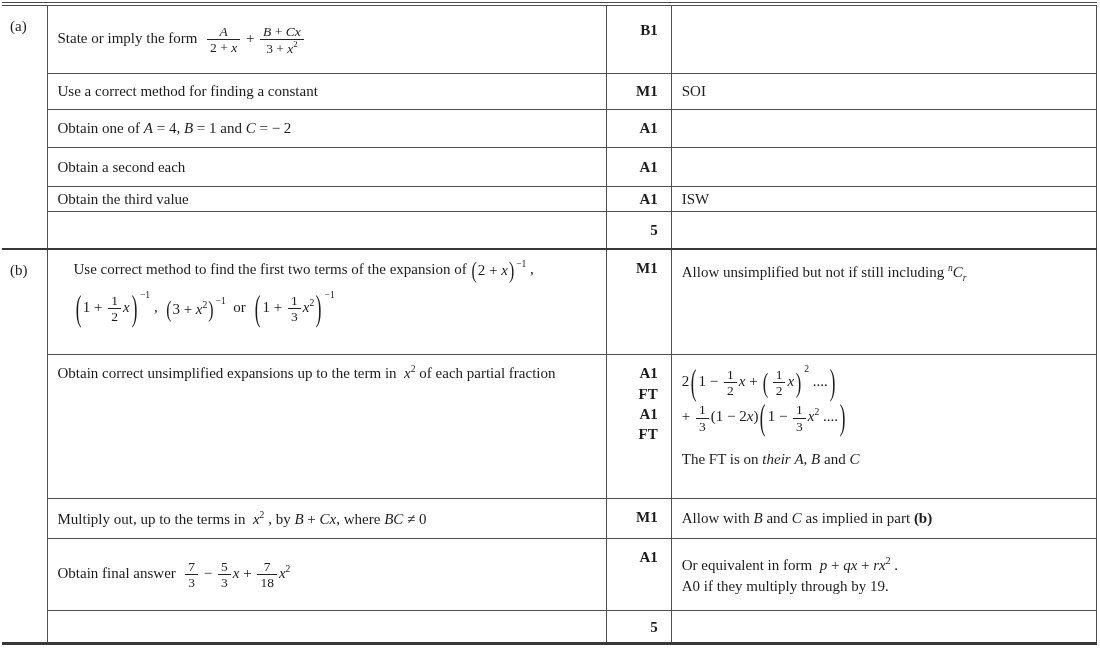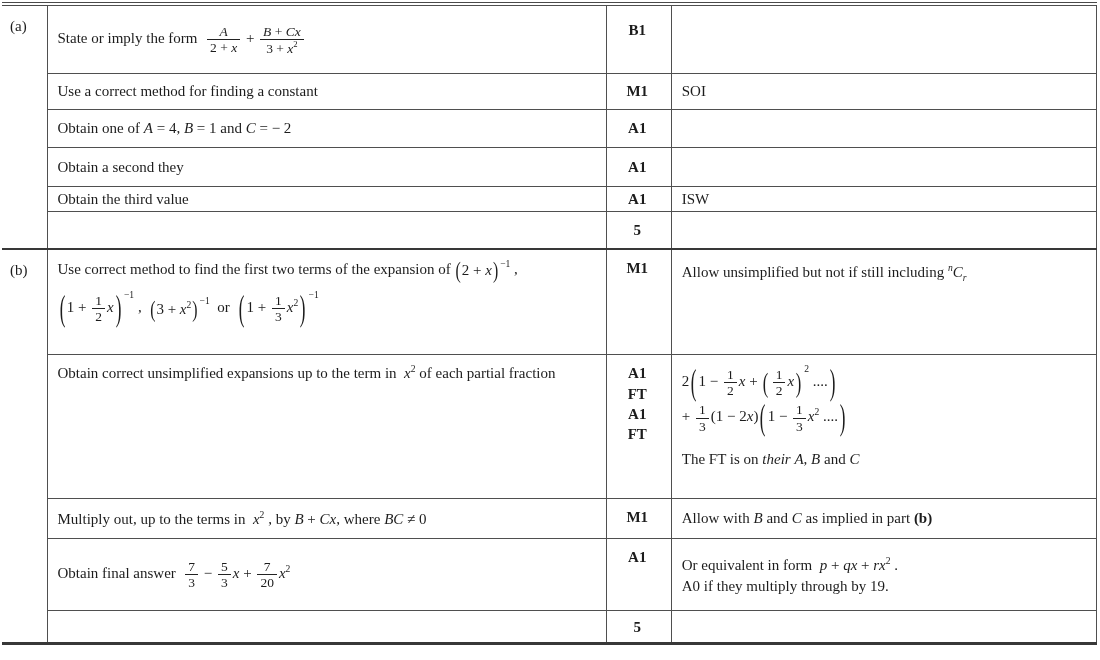--- a/index.html
+++ b/index.html
@@ -9,28 +9,28 @@
   .sheet{position:absolute;left:2px;top:2px;width:1095px;}
   .overline{border-top:1.4px solid #4a4a4a;margin-bottom:2px;}
   table.ms{border-collapse:collapse;width:100%;table-layout:fixed;
            border-top:1.4px solid #4a4a4a;
            border-right:1.4px solid #4a4a4a;
            border-bottom:3.5px solid #383838;}
   td{border:1.4px solid #4f4f4f;padding:2px 10px;vertical-align:middle;}
   td.part{border-left:none;border-top:none;border-bottom:none;
           vertical-align:top;padding:12px 4px 0 8px;}
   tr.sep td{border-top:2.6px solid #383838;}
-  td.mark{text-align:center;font-weight:bold;padding-right:13px;line-height:1.35;}
+  td.mark{text-align:right;font-weight:bold;padding-right:13px;line-height:1.35;}
   td.vtop{vertical-align:top;padding-top:8px;}
   td.vtop14{vertical-align:top;padding-top:14px;}
   tr.ra1{height:68px} tr.ra2{height:36px} tr.ra3{height:38px}
   tr.ra4{height:39px} tr.ra5{height:21px} tr.ra6{height:37px}
   tr.rb1{height:106px} tr.rb2{height:144px} tr.rb3{height:40px}
   tr.rb4{height:72px} tr.rb5{height:33px}
-  .mline{margin:3px 0;}
+  .mline{margin:3px 16px;}
   .mline2{margin-top:14px;}
   .gline{margin:4px 0;}
   
   .it{font-style:italic;}
   .bd{font-weight:bold;}
   sup,sub{font-size:0.64em;}
   .frac{display:inline-block;text-align:center;vertical-align:middle;
         margin:0 2px;line-height:1.12;}
   .frac .num,.frac .den{display:block;font-size:0.9em;padding:0 3px;}
   .frac .den{border-top:1.3px solid #222;}
@@ -83,21 +83,21 @@
       <td>
         <span>Obtain one of <span class="it">A</span> = 4, <span class="it">B</span> = 1 and <span class="it">C</span> = − 2</span>
       </td>
       <td class="mark">
         <span>A1</span>
       </td>
       <td></td>
     </tr>
     <tr class="ra4">
       <td>
-        <span>Obtain a second they</span>
+        <span>Obtain a second each</span>
       </td>
       <td class="mark">
         <span>A1</span>
       </td>
       <td></td>
     </tr>
     <tr class="ra5">
       <td>
         <span>Obtain the third value</span>
       </td>
@@ -184,21 +184,21 @@
       </td>
       <td class="mark vtop">
         <span>M1</span>
       </td>
       <td>
         <span>Allow with <span class="it">B</span> and <span class="it">C</span> as implied in part <span class="bd">(b)</span></span>
       </td>
     </tr>
     <tr class="rb4">
       <td>
-        <span>Obtain final answer&nbsp; <span class="frac"><span class="num">7</span><span class="den">3</span></span> − <span class="frac"><span class="num">5</span><span class="den">3</span></span><span class="it">x</span> + <span class="frac"><span class="num">7</span><span class="den">20</span></span><span class="it">x</span><sup>2</sup></span>
+        <span>Obtain final answer&nbsp; <span class="frac"><span class="num">7</span><span class="den">3</span></span> − <span class="frac"><span class="num">5</span><span class="den">3</span></span><span class="it">x</span> + <span class="frac"><span class="num">7</span><span class="den">18</span></span><span class="it">x</span><sup>2</sup></span>
       </td>
       <td class="mark vtop">
         <span>A1</span>
       </td>
       <td>
         <div class="gline">Or equivalent in form&nbsp; <span class="it">p</span> + <span class="it">qx</span> + <span class="it">rx</span><sup>2</sup>&nbsp;.</div>
         <div class="gline">A0 if they multiply through by 19.</div>
       </td>
     </tr>
     <tr class="rb5">

